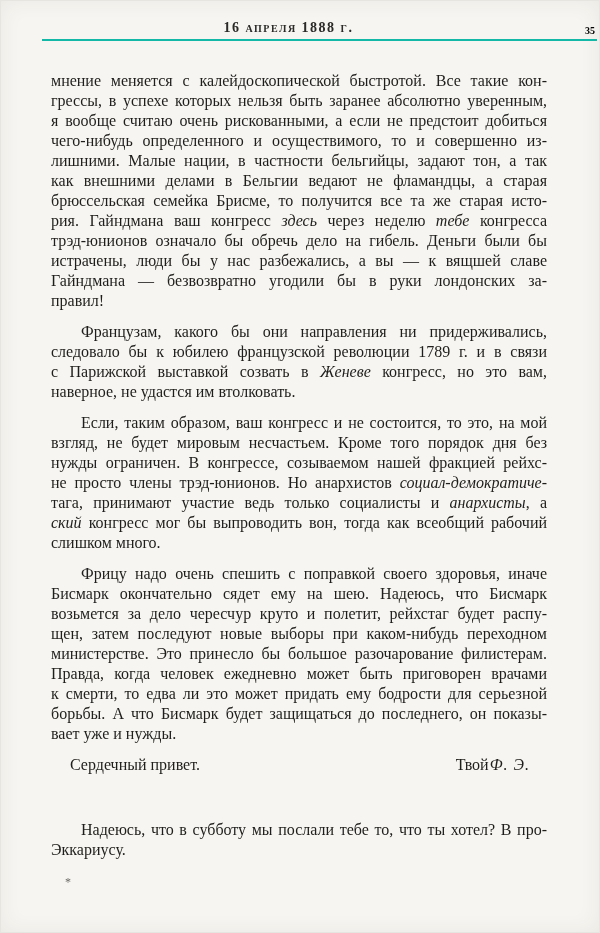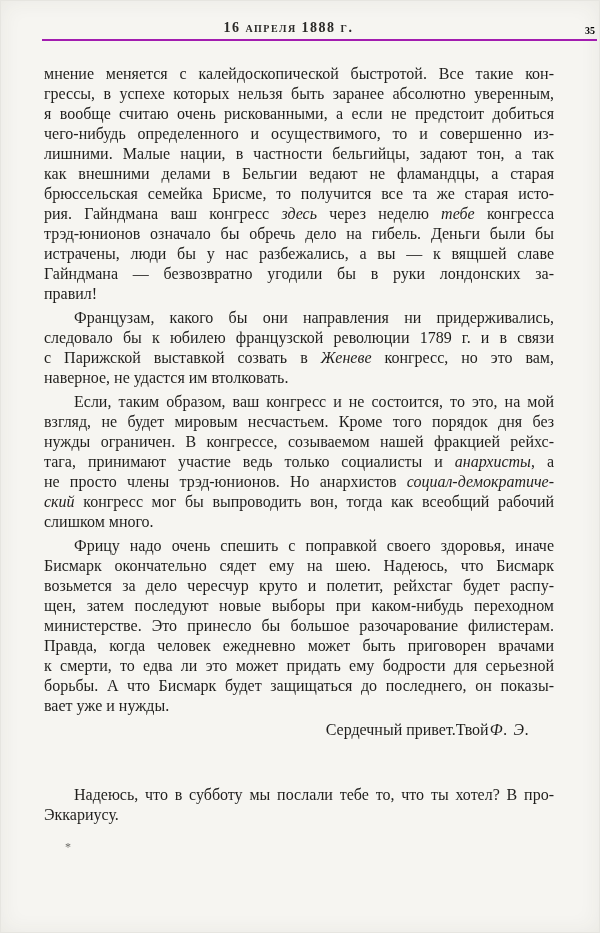--- a/index.html
+++ b/index.html
@@ -12,21 +12,21 @@
     font-family: "Liberation Serif", "DejaVu Serif", serif;
     color: #1f1e1c;
     overflow: hidden;
   }
   .header {
     position: absolute;
     top: 0;
     left: 42px;
     right: 3px;
     height: 39px;
-    border-bottom: 2px solid #a21caf;
+    border-bottom: 2px solid #14b8a6;
   }
   .date {
     position: absolute;
     left: 0;
     right: 62px;
     bottom: 3px;
     text-align: center;
     font-size: 14px;
     font-weight: bold;
     font-variant: small-caps;
@@ -42,32 +42,33 @@
     color: #000000;
   }
   .body-col {
     position: absolute;
     top: 60px;
     left: 40px;
     width: 518px;
     font-size: 16px;
     line-height: 20px;
   }
-  .para { margin: 4px; }
+  .para { margin: 11px; }
   .line {
     text-align: justify;
     text-align-last: justify;
   }
   .line.last { text-align-last: left; }
   .para.indent .line:first-child { text-indent: 30px; }
   em { font-style: italic; }
   .sig-row {
     display: flex;
-    justify-content: flex-end;
+    justify-content: space-between;
     line-height: 20px;
+    gap: 44px;
   }
   .sig-left { padding-left: 30px; }
   .sig-right { margin-right: 28px; }
   .sig-right .initials { font-style: italic; margin-left: 1px; letter-spacing: 1px; }
   .postscript { margin-top: 45px; }
   .footnote-mark {
     margin-top: 16px;
     margin-left: 25px;
     font-size: 12px;
     color: #6b6a66;
@@ -102,22 +103,22 @@
         <div class="para indent">
           <div class="line"><span>Французам, какого бы они направления ни придерживались,</span></div>
           <div class="line"><span>следовало бы к юбилею французской революции 1789 г. и в связи</span></div>
           <div class="line"><span>с Парижской выставкой созвать в </span><em>Женеве</em><span> конгресс, но это вам,</span></div>
           <div class="line last"><span>наверное, не удастся им втолковать.</span></div>
         </div>
         <div class="para indent">
           <div class="line"><span>Если, таким образом, ваш конгресс и не состоится, то это, на мой</span></div>
           <div class="line"><span>взгляд, не будет мировым несчастьем. Кроме того порядок дня без</span></div>
           <div class="line"><span>нужды ограничен. В конгрессе, созываемом нашей фракцией рейхс-</span></div>
+          <div class="line"><span>не просто члены трэд-юнионов. Но анархистов </span><em>социал-демократиче-</em></div>
           <div class="line"><span>тага, принимают участие ведь только социалисты и </span><em>анархисты</em><span>, а</span></div>
-          <div class="line"><span>не просто члены трэд-юнионов. Но анархистов </span><em>социал-демократиче-</em></div>
           <div class="line"><em>ский</em><span> конгресс мог бы выпроводить вон, тогда как всеобщий рабочий</span></div>
           <div class="line last"><span>слишком много.</span></div>
         </div>
         <div class="para indent">
           <div class="line"><span>Фрицу надо очень спешить с поправкой своего здоровья, иначе</span></div>
           <div class="line"><span>Бисмарк окончательно сядет ему на шею. Надеюсь, что Бисмарк</span></div>
           <div class="line"><span>возьмется за дело чересчур круто и полетит, рейхстаг будет распу-</span></div>
           <div class="line"><span>щен, затем последуют новые выборы при каком-нибудь переходном</span></div>
           <div class="line"><span>министерстве. Это принесло бы большое разочарование филистерам.</span></div>
           <div class="line"><span>Правда, когда человек ежедневно может быть приговорен врачами</span></div>

